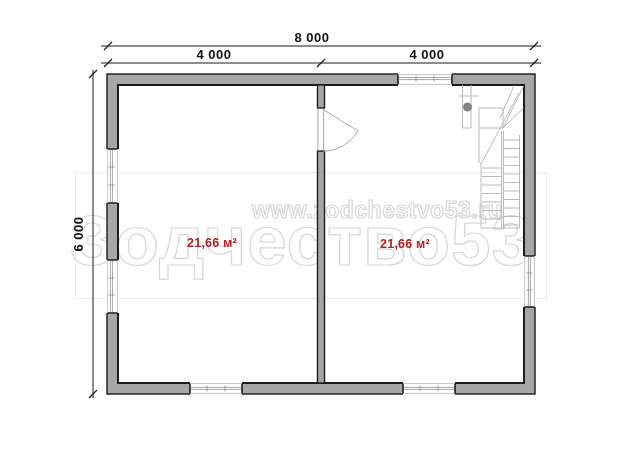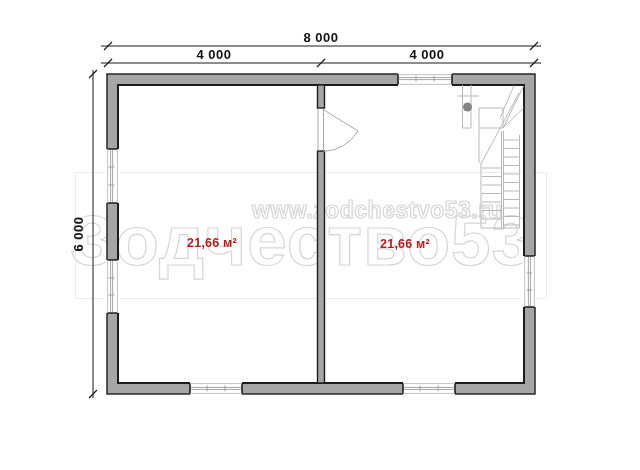--- a/index.html
+++ b/index.html
@@ -132,21 +132,21 @@
       <path d="M104,50 L112,42 M530,50 L538,42" stroke-width="1.2"></path>
 
       <path d="M101,63 H541"></path>
       <path d="M104,67 L112,59 M317,67 L325,59 M530,67 L538,59" stroke-width="1.2"></path>
 
       <path d="M93,70 V398"></path>
       <path d="M89,78 L97,70 M89,398 L97,390" stroke-width="1.2"></path>
     </g>
   </svg>
 
-  <div class="abs dim-label" style="left:281px;top:31px;">8 000</div>
+  <div class="abs dim-label" style="left:272px;top:31px;">8 000</div>
   <div class="abs dim-label" style="left:174px;top:48px;">4 000</div>
   <div class="abs dim-label" style="left:387px;top:48px;">4 000</div>
   <div class="abs dim-label dim-label-v" style="left:39px;top:227px;">6 000</div>
 
   <div class="abs room-label" style="left:152px;top:236px;">21,66 м²</div>
   <div class="abs room-label" style="left:345px;top:237px;">21,66 м²</div>
 
 </div>
 
 </body></html>

